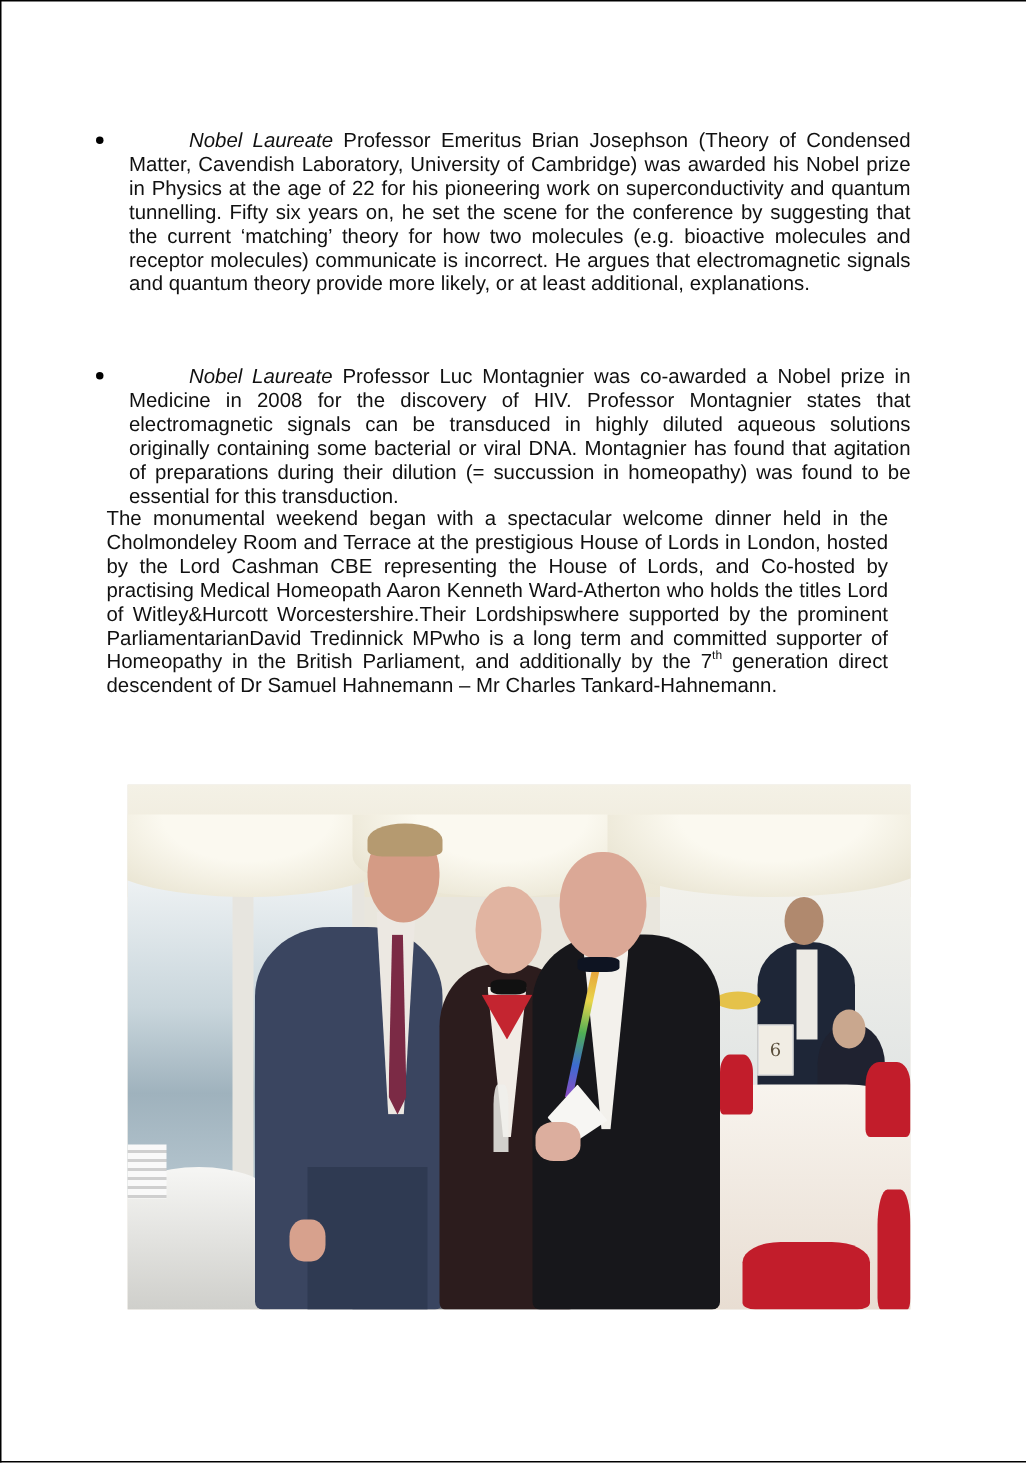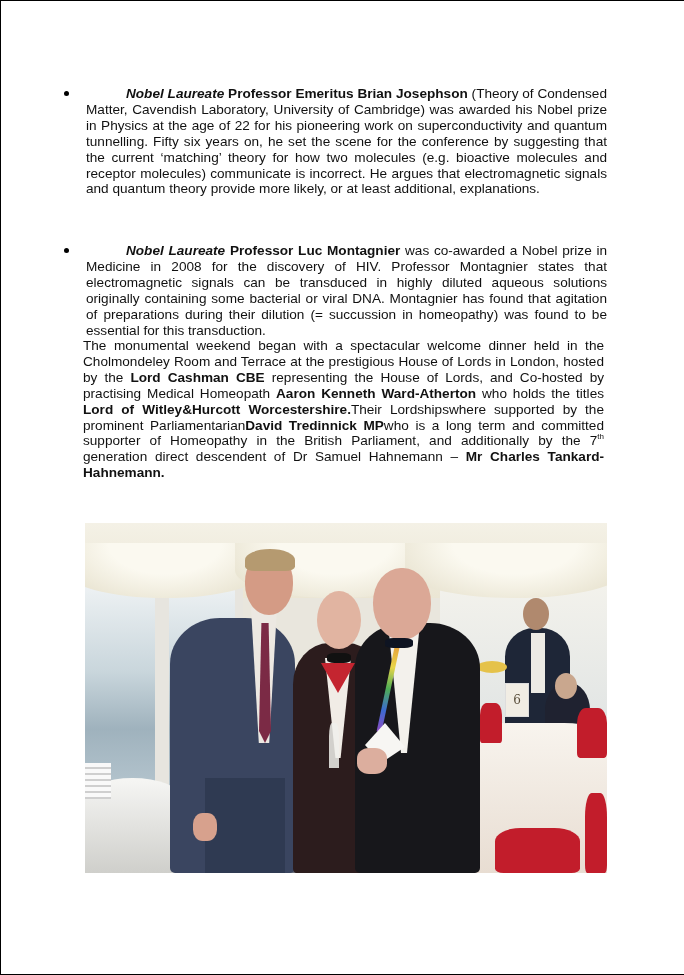--- a/index.html
+++ b/index.html
@@ -13,26 +13,26 @@
     font-family: "Liberation Sans", sans-serif;
     font-size: 13.6px; line-height: 15.9px; color: #111;
     text-align: justify;
   }
   .bullet-item { position: absolute; left: 85px; width: 521px; }
   .bullet-dot {
     position: absolute; left: -22px; top: 5px; width: 5px; height: 5px;
     border-radius: 50%; background: #000;
   }
   .indent { display: inline-block; width: 40px; }
-  b { font-weight: bold; }
+  b { font-weight: normal; }
   i { font-style: italic; }
   sup { font-size: 8px; line-height: 0; vertical-align: super; }
   #item1 { top: 85px; }
   #item2 { top: 242px; }
-  #para { position: absolute; left: 82px; top: 337px; width: 521px; }
+  #para { position: absolute; left: 70px; top: 337px; width: 521px; }
 
   
   .photo {
     position: absolute; left: 84px; top: 522px; width: 522px; height: 350px;
     overflow: hidden; background: #e9e6dd;
   }
   .photo div { position: absolute; }
   .ceiling { left: 0; top: 0; width: 100%; height: 75px;
     background: linear-gradient(#f4f1e6, #ebe6d4); }
   .drape { top: 20px; height: 55px; border-radius: 0 0 50% 50%;

